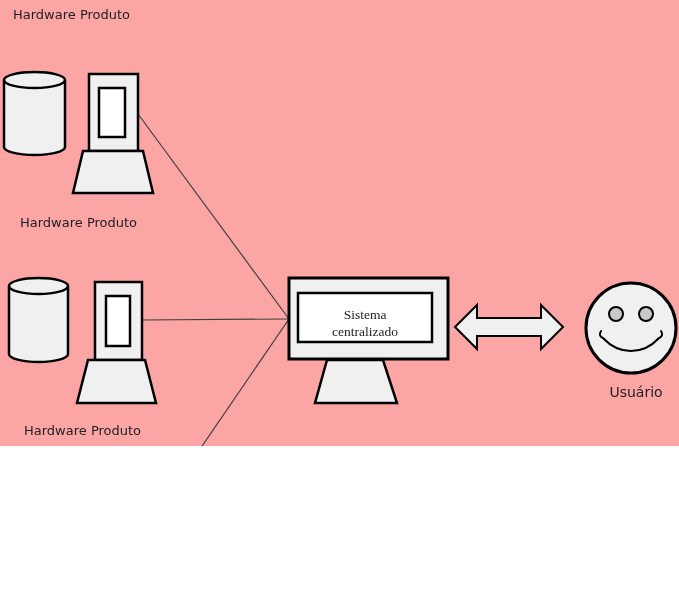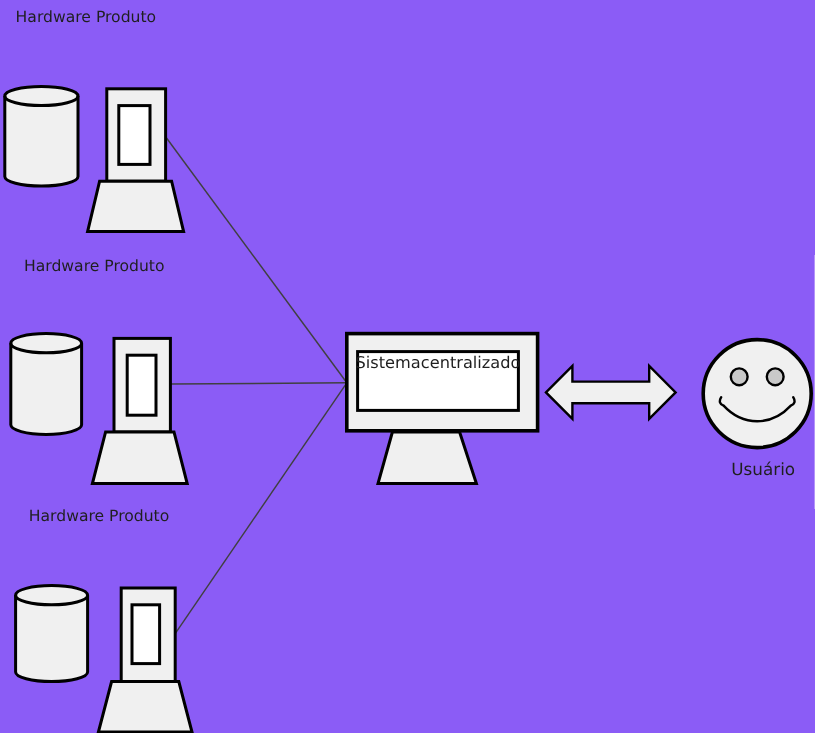--- a/index.html
+++ b/index.html
@@ -1,20 +1,20 @@
 <!DOCTYPE html>
 <html style="--shape-fill: #f0f0f0; --screen-fill: #ffffff; --stroke: #000000; --connector: #404040; --eye-fill: #c9c9c9; --text: #1f1f1f;"><head>
 <meta charset="utf-8">
 <style>
   html, body { margin: 0; padding: 0; background: #fff; }
   #stage {
     position: relative;
     width: 679px;
-    height: 611px;
-    background: #8b5cf6;
+    height: 446px;
+    background: #fca5a5;
     overflow: hidden;
     font-family: "DejaVu Sans", sans-serif;
   }
   #stage svg { position: absolute; left: 0; top: 0; }
 
   
   .shape   { fill: var(--shape-fill, #f0f0f0); stroke: var(--stroke, #000); stroke-width: 2.5; }
   .screen  { fill: var(--screen-fill, #fff);   stroke: var(--stroke, #000); stroke-width: 2.5; }
   .thick   { stroke-width: 3; }
   .thin    { stroke-width: 2; }
@@ -24,26 +24,27 @@
   .mouth   { fill: none; stroke: var(--stroke, #000); stroke-width: 2; stroke-linecap: round; }
 
   .label {
     position: absolute;
     font-size: 13px;
     color: var(--text, #1f1f1f);
     white-space: nowrap;
   }
   .central-label {
     position: absolute;
-    left: 298px; top: 279px; width: 134px; height: 49px;
-    display: flex; flex-direction: row;
+    left: 298px; top: 298px; width: 134px; height: 49px;
+    display: flex; flex-direction: column;
     align-items: center; justify-content: center;
     font-size: 13.5px; line-height: 17px;
     color: var(--text, #1f1f1f);
     text-align: center;
+    font-family: Liberation Serif, serif;
   }
   .user-label {
     position: absolute;
     left: 586px; top: 384px; width: 100px;
     text-align: center;
     font-size: 14px;
     color: var(--text, #1f1f1f);
   }
 </style>
 </head>

